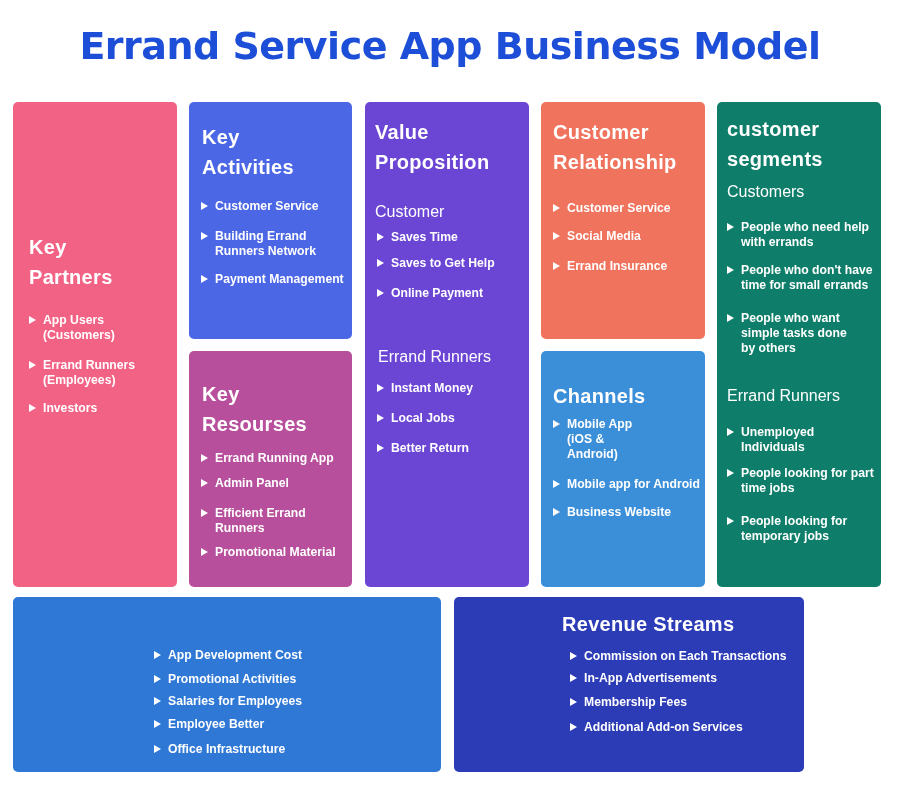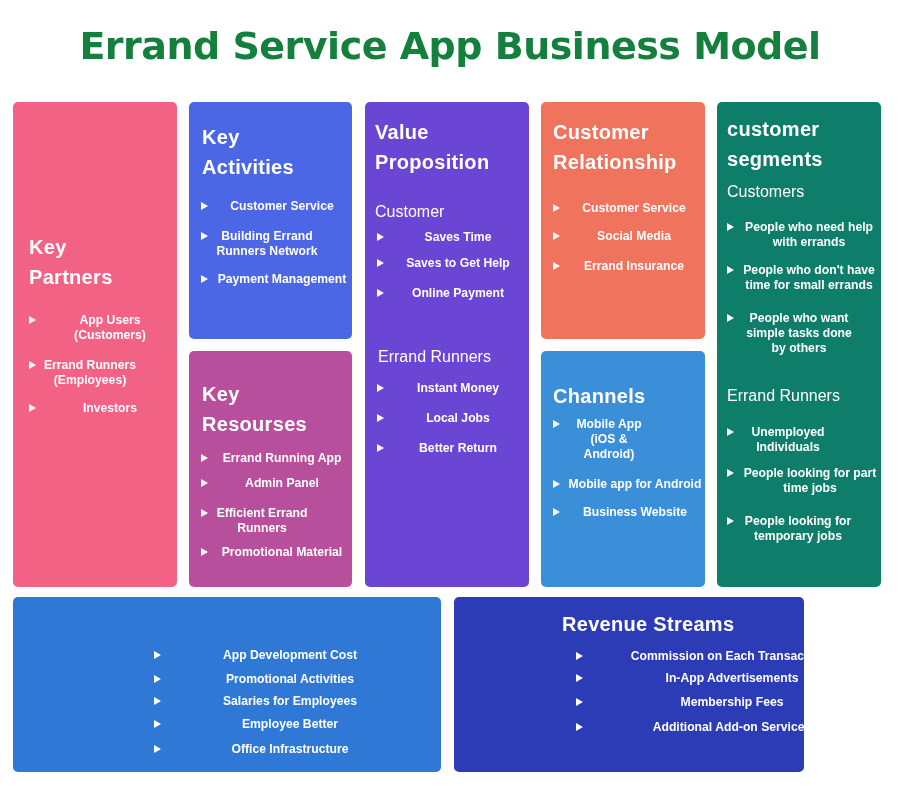--- a/index.html
+++ b/index.html
@@ -2,27 +2,27 @@
 <html><head>
 <meta charset="utf-8">
 <style>
   * { box-sizing: border-box; margin: 0; padding: 0; }
   html, body { width: 900px; height: 786px; background: #ffffff; overflow: hidden; }
   body { position: relative; font-family: "Liberation Sans", "DejaVu Sans", sans-serif; color: #ffffff; }
 
   .title {
     position: absolute; left: 0; top: 24px; width: 900px; text-align: center;
     font-family: "DejaVu Sans", sans-serif; font-weight: bold; font-size: 38px;
-    color: #15803d; letter-spacing: -0.5px;
+    color: #1d4ed8; letter-spacing: -0.5px;
   }
 
   .box { position: absolute; border-radius: 5px; padding: 0 12px; }
   .box h2 { font-weight: bold; font-size: 20px; line-height: 30px; color: #fff; letter-spacing: 0.3px; }
   .box h3 { font-weight: normal; font-size: 16px; line-height: 20px; color: #fff; }
-  .box ul { list-style: none; text-align: center; }
+  .box ul { list-style: none; }
   .box li {
     position: relative; padding-left: 16px; font-size: 12.2px; line-height: 15px;
     font-weight: bold; color: #fff;
   }
   .box li .arrow {
     position: absolute; left: 2px; top: 3px; width: 0; height: 0;
     border-top: 4.5px solid transparent; border-bottom: 4.5px solid transparent;
     border-left: 7px solid #fff;
   }
 
@@ -142,19 +142,19 @@
     <li style="margin-bottom:9px;"><span class="arrow"></span><span>App Development Cost</span></li>
     <li style="margin-bottom:7px;"><span class="arrow"></span><span>Promotional Activities</span></li>
     <li style="margin-bottom:8px;"><span class="arrow"></span><span>Salaries for Employees</span></li>
     <li style="margin-bottom:10px;"><span class="arrow"></span><span>Employee Better</span></li>
     <li><span class="arrow"></span><span>Office Infrastructure</span></li>
   </ul>
 </div>
 
 <div class="box" id="rev">
   <h2 style="position:absolute; left:108px; top:12px;">Revenue Streams</h2>
-  <ul style="position:absolute; left:120px; top:52px; width:300px;">
+  <ul style="position:absolute; left:114px; top:52px; width:300px;">
     <li style="margin-bottom:7px;"><span class="arrow"></span><span>Commission on Each Transactions</span></li>
     <li style="margin-bottom:9px;"><span class="arrow"></span><span>In-App Advertisements</span></li>
     <li style="margin-bottom:10px;"><span class="arrow"></span><span>Membership Fees</span></li>
     <li><span class="arrow"></span><span>Additional Add-on Services</span></li>
   </ul>
 </div>
 
 </body></html>

